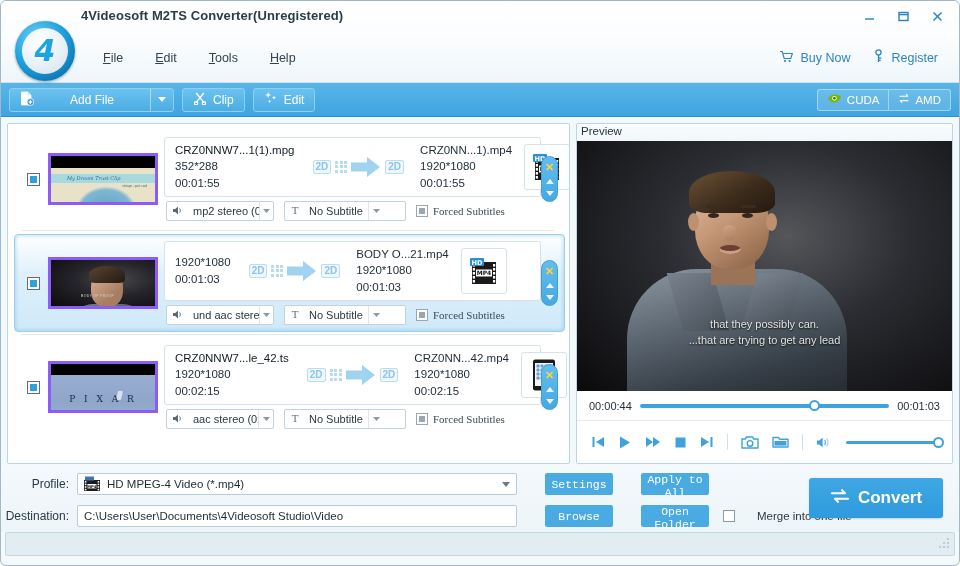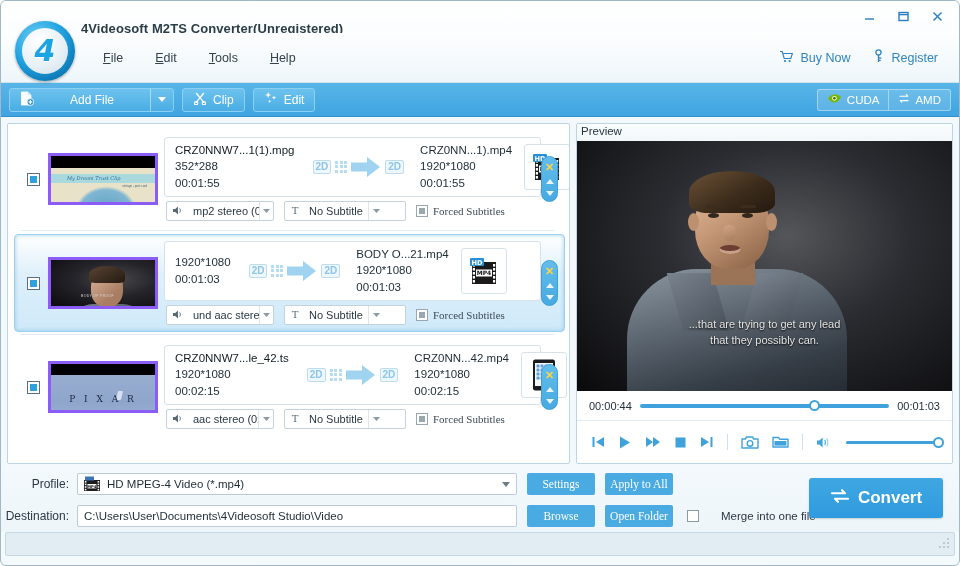--- a/index.html
+++ b/index.html
@@ -19,21 +19,21 @@
     border-radius: 6px;
   }
 
   
   .titlebar {
     position: relative; height: 32px;
     background: linear-gradient(#ffffff, #fbfdfe);
     border-radius: 6px 6px 0 0;
   }
   .title-text {
-    position: absolute; left: 80px; top: 20px;
+    position: absolute; left: 80px; top: 7px;
     font-size: 13px; font-weight: bold; color: #2a3c46;
     letter-spacing: .1px;
   }
   .win-btns { position: absolute; right: 10px; top: 4px; display: flex; gap: 10px; }
   .win-btn {
     width: 24px; height: 22px; display: flex;
     align-items: center; justify-content: center;
     color: #2a7fc1; cursor: default;
   }
   .win-btn svg { display: block; }
@@ -389,24 +389,24 @@
   .profile-arrow {
     position: absolute; right: 6px; color: #6b7c86; font-size: 9px;
   }
   .dest-box {
     width: 440px; height: 22px; background: #ffffff;
     border: 1px solid #b9ccd8; border-radius: 2px;
     display: flex; align-items: center; padding: 0 6px;
     font-size: 11.5px; color: #1f2c34;
   }
   .bbtn {
-    width: 68px; height: 22px; margin-left: 10px;
+    width: 68px; height: 22px; margin-left: 28px;
     background: #4aaae2; border: none; border-radius: 2px;
     color: #ffffff; font-size: 11.5px; cursor: default;
-    font-family: Liberation Serif, serif;
+    font-family: Liberation Mono, monospace;
   }
   .merge { display: flex; align-items: center; gap: 22px; margin-left: 14px; font-size: 11.5px; color: #2b3942; }
   .merge-box { width: 12px; height: 12px; border: 1px solid #8c9aa4; background: #ffffff; }
   .convert {
     position: absolute; right: 16px; top: 14px;
     width: 134px; height: 40px;
     background: linear-gradient(#3fa7e2, #2f9ade);
     border: none; border-radius: 3px;
     color: #ffffff; font-size: 17px; font-weight: bold;
     display: flex; align-items: center; justify-content: center; gap: 8px;
@@ -880,22 +880,22 @@
         <div class="v-hair"></div>
         <div class="v-ear" style="left:111px;"></div>
         <div class="v-ear" style="left:189px;"></div>
         <div class="v-brow" style="left:129px;"></div>
         <div class="v-brow" style="left:163px;"></div>
         <div class="v-eye" style="left:131px;"></div>
         <div class="v-eye" style="left:165px;"></div>
         <div class="v-nose"></div>
         <div class="v-mouth"></div>
         <div class="v-sub">
+          <div>that they possibly can.</div>
           <div>...that are trying to get any lead</div>
-          <div>that they possibly can.</div>
         </div>
       </div>
 
       <div class="seekrow">
         <span class="tlabel">00:00:44</span>
         <div class="track">
           <div class="knob" id="seek-knob" style="left: 70%;"></div>
         </div>
         <span class="tlabel">00:01:03</span>
       </div>

